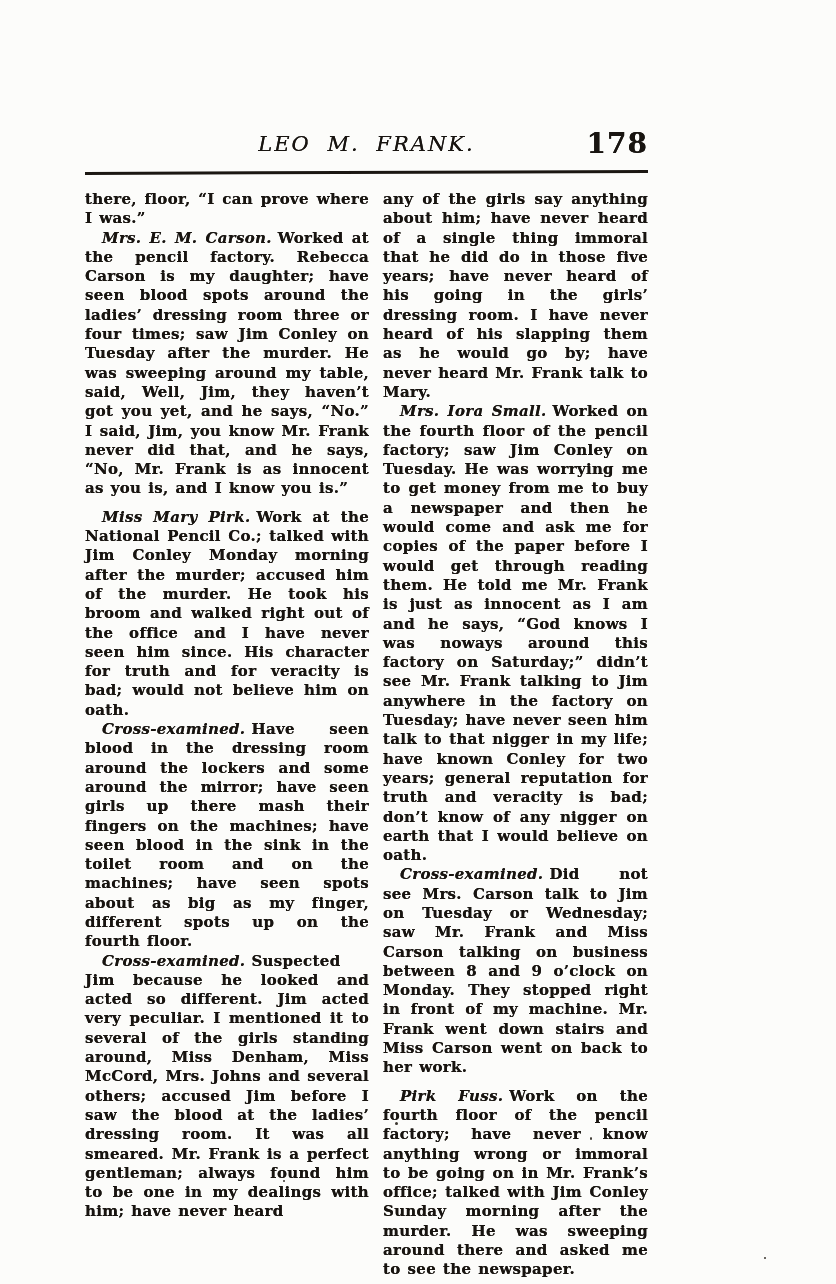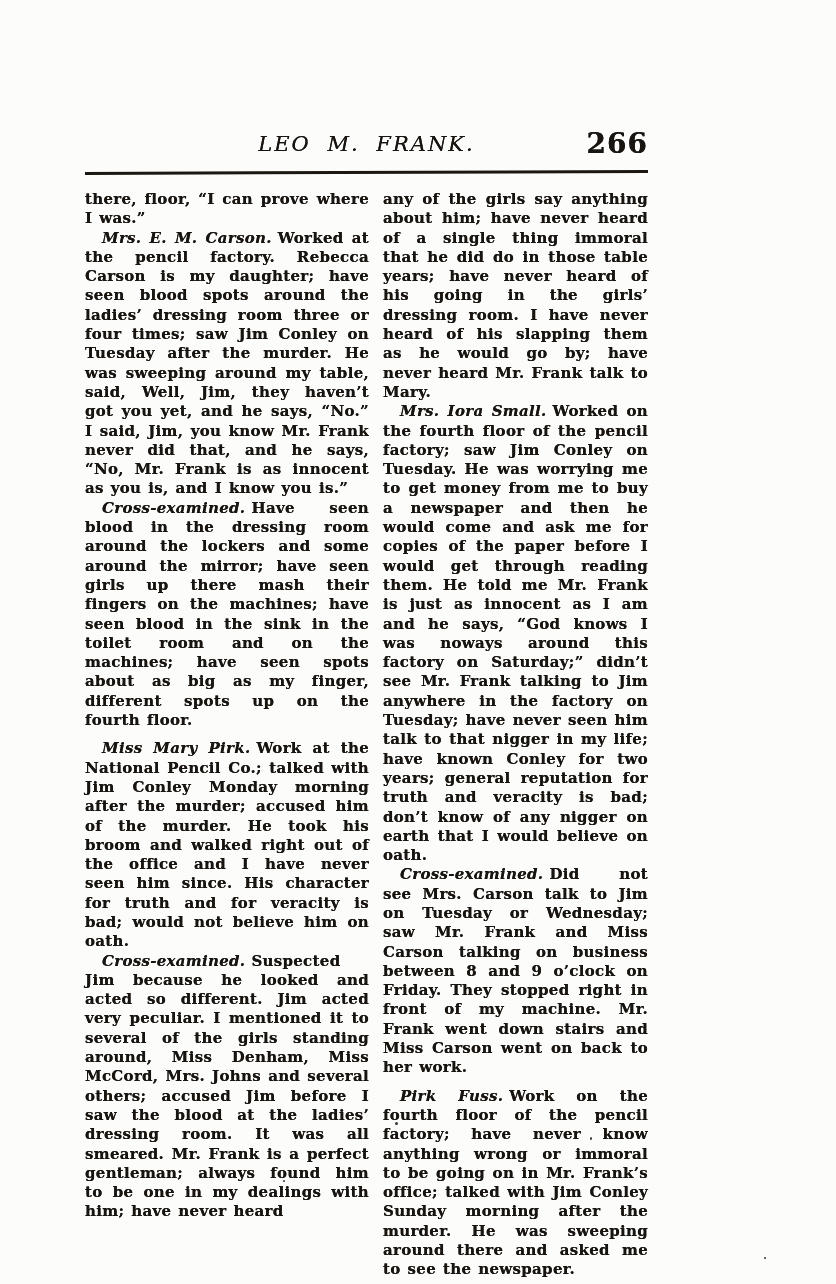--- a/index.html
+++ b/index.html
@@ -91,44 +91,44 @@
   .speck-3 { left: 283px; top: 1180px; width: 2px; height: 2px; }
   .speck-4 { left: 764px; top: 1257px; width: 2px; height: 2px; }
 </style>
 </head>
 <body>
 
 <div class="content">
 
   <div class="running-head">
     <div class="head-title">LEO M. FRANK.</div>
-    <div class="folio">266</div>
+    <div class="folio">178</div>
     <div class="head-rule"></div>
   </div>
 
   <div class="columns">
 
     <div class="col-left">
       <p class="para"><span>there, floor, “I can prove where I was.”</span></p>
 
       <p class="para indent"><span class="leader">Mrs. E. M. Carson.</span><span>Worked at the pencil factory. Rebecca Carson is my daughter; have seen blood spots around the ladies’ dressing room three or four times; saw Jim Conley on Tuesday after the murder. He was sweeping around my table, said, Well, Jim, they haven’t got you yet, and he says, “No.” I said, Jim, you know Mr. Frank never did that, and he says, “No, Mr. Frank is as innocent as you is, and I know you is.”</span></p>
 
+      <p class="para indent spaced"><span class="leader">Miss Mary Pirk.</span><span>Work at the National Pencil Co.; talked with Jim Conley Monday morning after the murder; accused him of the murder. He took his broom and walked right out of the office and I have never seen him since. His character for truth and for veracity is bad; would not believe him on oath.</span></p>
+
       <p class="para indent"><span class="leader">Cross-examined.</span><span>Have seen blood in the dressing room around the lockers and some around the mirror; have seen girls up there mash their fingers on the machines; have seen blood in the sink in the toilet room and on the machines; have seen spots about as big as my finger, different spots up on the fourth floor.</span></p>
-
-      <p class="para indent spaced"><span class="leader">Miss Mary Pirk.</span><span>Work at the National Pencil Co.; talked with Jim Conley Monday morning after the murder; accused him of the murder. He took his broom and walked right out of the office and I have never seen him since. His character for truth and for veracity is bad; would not believe him on oath.</span></p>
 
       <p class="para indent"><span class="leader">Cross-examined.</span><span>Suspected Jim because he looked and acted so different. Jim acted very peculiar. I mentioned it to several of the girls standing around, Miss Denham, Miss McCord, Mrs. Johns and several others; accused Jim before I saw the blood at the ladies’ dressing room. It was all smeared. Mr. Frank is a perfect gentleman; always found him to be one in my dealings with him; have never heard</span></p>
     </div>
 
     <div class="col-right">
-      <p class="para"><span>any of the girls say anything about him; have never heard of a single thing immoral that he did do in those table years; have never heard of his going in the girls’ dressing room. I have never heard of his slapping them as he would go by; have never heard Mr. Frank talk to Mary.</span></p>
+      <p class="para"><span>any of the girls say anything about him; have never heard of a single thing immoral that he did do in those five years; have never heard of his going in the girls’ dressing room. I have never heard of his slapping them as he would go by; have never heard Mr. Frank talk to Mary.</span></p>
 
       <p class="para indent"><span class="leader">Mrs. Iora Small.</span><span>Worked on the fourth floor of the pencil factory; saw Jim Conley on Tuesday. He was worrying me to get money from me to buy a newspaper and then he would come and ask me for copies of the paper before I would get through reading them. He told me Mr. Frank is just as innocent as I am and he says, “God knows I was noways around this factory on Saturday;” didn’t see Mr. Frank talking to Jim anywhere in the factory on Tuesday; have never seen him talk to that nigger in my life; have known Conley for two years; general reputation for truth and veracity is bad; don’t know of any nigger on earth that I would believe on oath.</span></p>
 
-      <p class="para indent"><span class="leader">Cross-examined.</span><span>Did not see Mrs. Carson talk to Jim on Tuesday or Wednesday; saw Mr. Frank and Miss Carson talking on business between 8 and 9 o’clock on Friday. They stopped right in front of my machine. Mr. Frank went down stairs and Miss Carson went on back to her work.</span></p>
+      <p class="para indent"><span class="leader">Cross-examined.</span><span>Did not see Mrs. Carson talk to Jim on Tuesday or Wednesday; saw Mr. Frank and Miss Carson talking on business between 8 and 9 o’clock on Monday. They stopped right in front of my machine. Mr. Frank went down stairs and Miss Carson went on back to her work.</span></p>
 
       <p class="para indent spaced"><span class="leader">Pirk Fuss.</span><span>Work on the fourth floor of the pencil factory; have never know anything wrong or immoral to be going on in Mr. Frank’s office; talked with Jim Conley Sunday morning after the murder. He was sweeping around there and asked me to see the newspaper.</span></p>
     </div>
 
   </div>
 </div>
 
 <div class="speck speck-1"></div>
 <div class="speck speck-2"></div>
 <div class="speck speck-3"></div>

